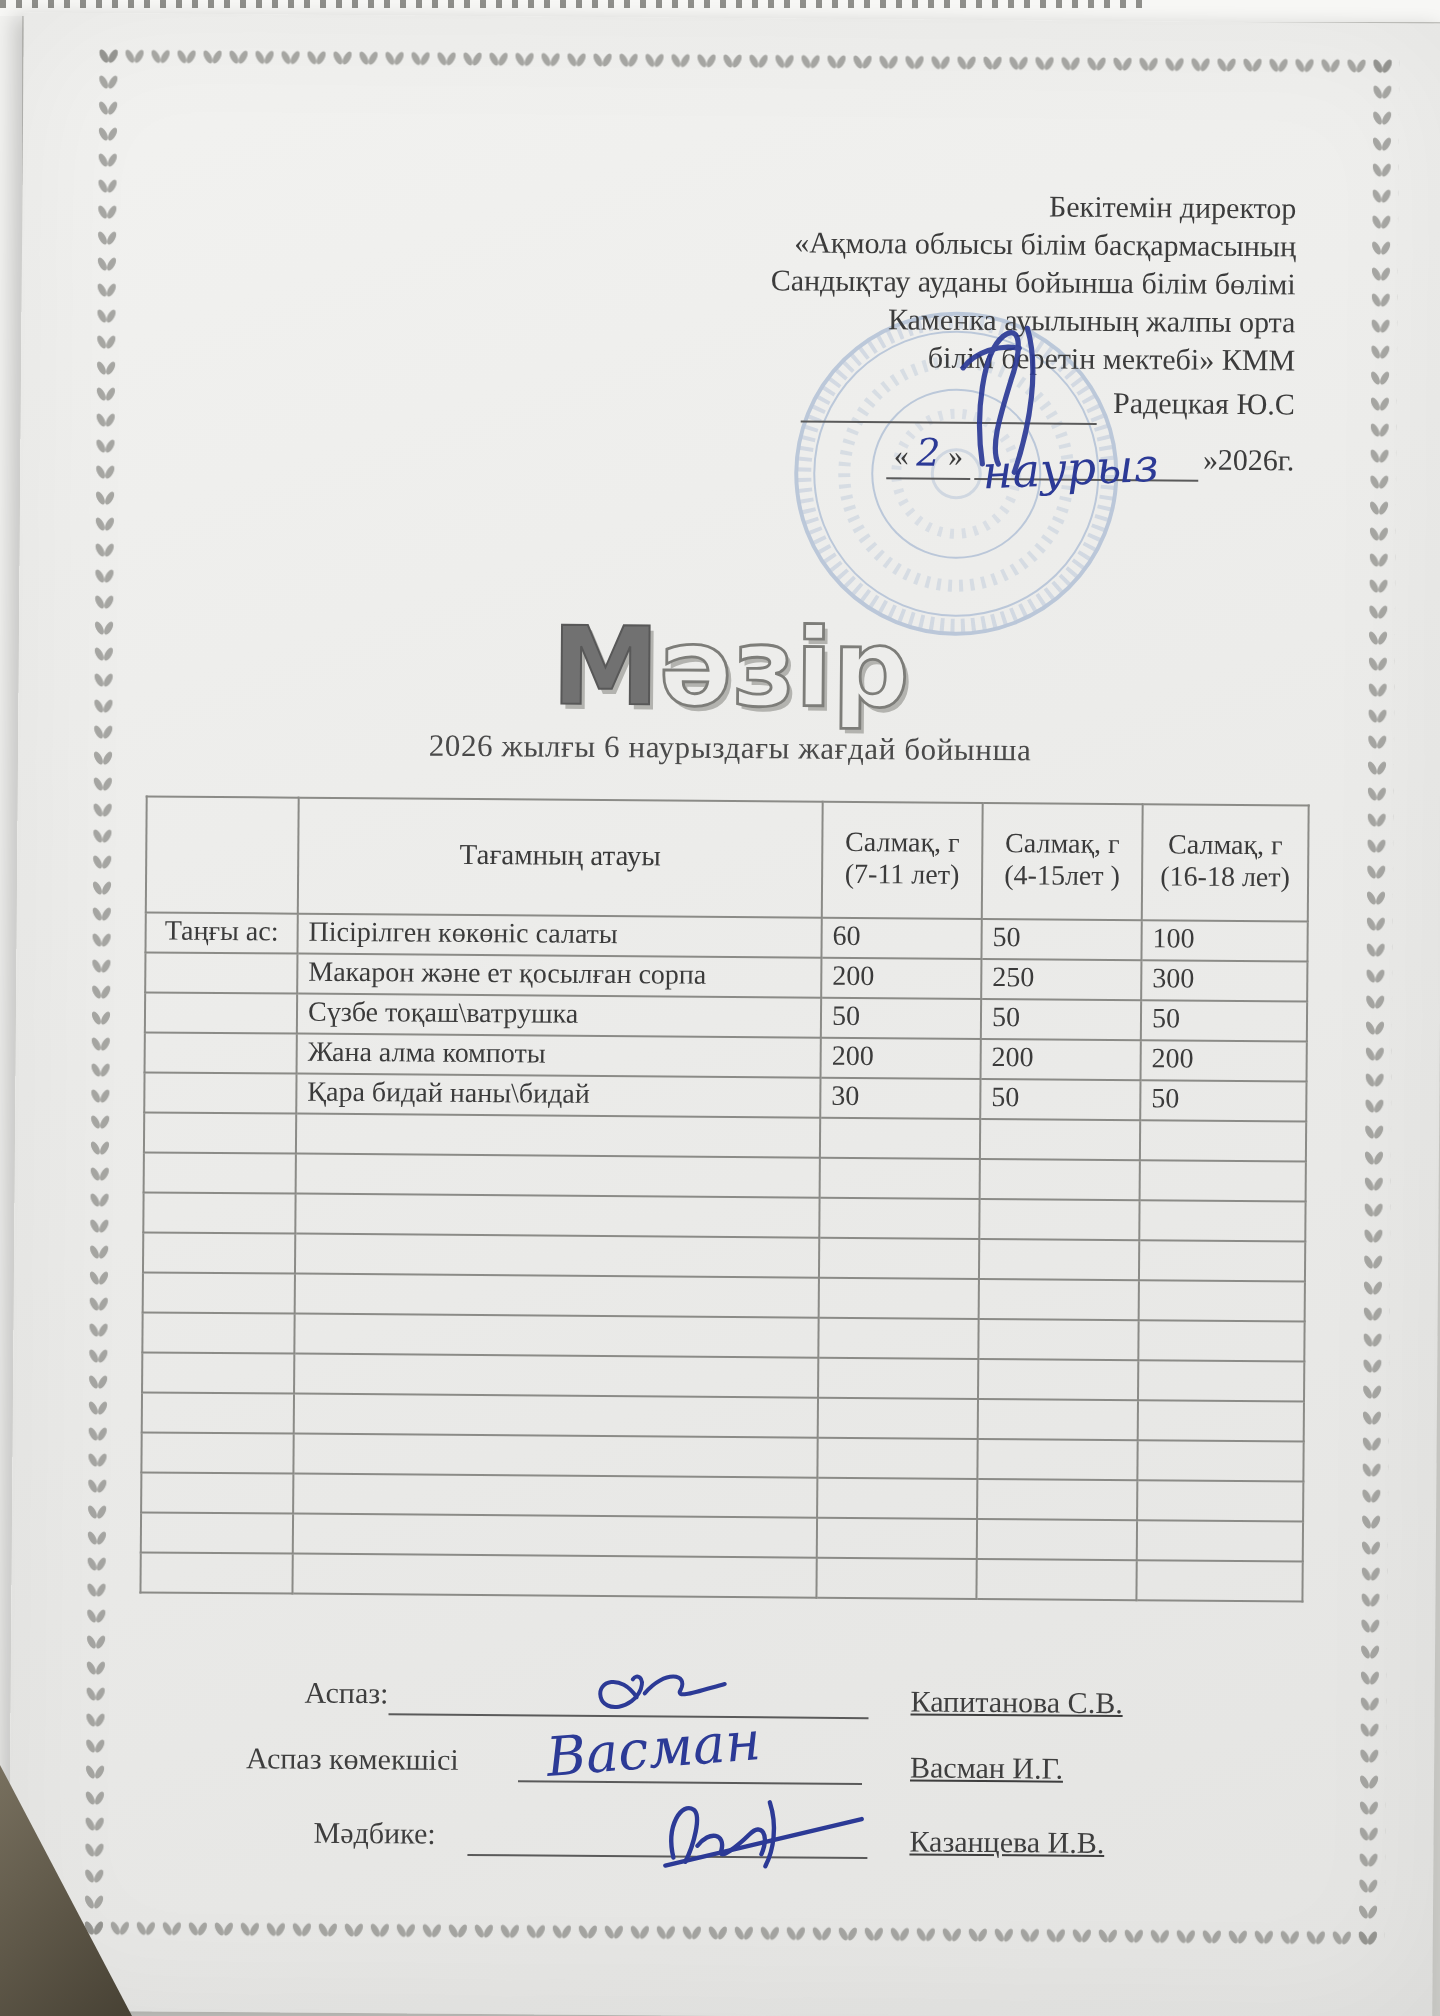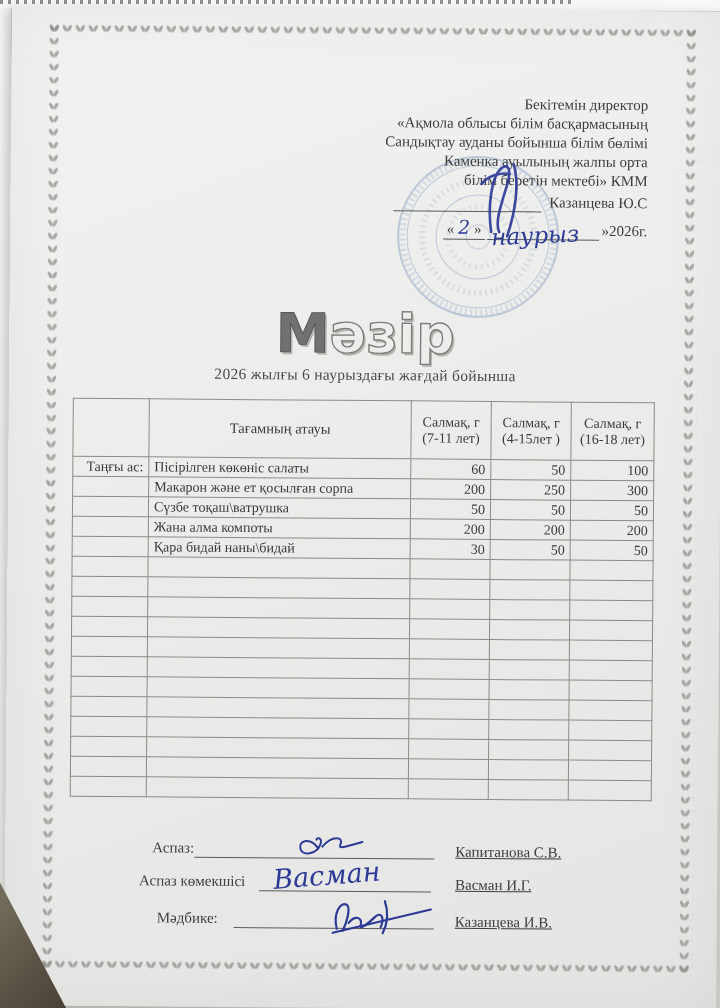--- a/index.html
+++ b/index.html
@@ -49,22 +49,22 @@
 
   
   table.menu { position:absolute; left:64px; top:391px; border-collapse:collapse;
                table-layout:fixed; width:581px; font-size:14px; color:#3b3b3b; }
   table.menu td, table.menu th { border:1px solid #8b8b87; padding:0 5px; vertical-align:middle; }
   table.menu th { font-weight:normal; text-align:center; padding:2px 4px; }
   th.h-name { font-weight:bold; font-size:14.5px; }
   .col-meal { width:76px; } .col-dish { width:262px; }
   .col-w1 { width:80px; } .col-w2 { width:80px; } .col-w3 { width:83px; }
   table.menu tbody td { height:20px; line-height:18px; }
-  td.c-meal { text-align:right; } td.c-dish { text-align:left; }
-  td.c-num { text-align:right; }
+  td.c-meal { text-align:center; } td.c-dish { text-align:left; }
+  td.c-num { text-align:left; }
 
   
   .sig-row { position:absolute; height:24px; font-size:15px; color:#3e3e3e; }
   .sig-label { position:absolute; top:0; }
   .sig-line { position:absolute; border-bottom:1px solid #5a5a5a; height:18px; }
   .sig-name { position:absolute; left:450px; top:2px; white-space:nowrap;text-decoration:underline; }
   .sig-script { position:absolute; }
   .script-text { font-family:"DejaVu Serif",serif; font-style:italic; color:#2c3a96;
                  font-size:27px; transform:rotate(-5deg); white-space:nowrap; }
 </style>
@@ -108,21 +108,21 @@
     </svg>
 
     <div class="approval">
       <div>Бекітемін директор</div>
       <div>«Ақмола облысы білім басқармасының</div>
       <div>Сандықтау ауданы бойынша білім бөлімі</div>
       <div>Каменка ауылының жалпы орта</div>
       <div>білім беретін мектебі» КММ</div>
       <div class="row" style="margin-top:3px;">
         <span class="u-line dir-line"></span>
-        <span>Казанцева Ю.С</span>
+        <span>Радецкая Ю.С</span>
       </div>
       <div class="row" style="margin-top:6px;">
         <span class="quoted">
           <span>«</span>
           <span class="hand day-hand">2</span>
           <span>»</span>
         </span>
         <span class="month-wrap">
           <span class="hand month-hand">наурыз</span>
         </span>
@@ -299,21 +299,21 @@
       <span class="sig-name">Капитанова С.В.</span>
       <svg class="sig-script" style="left:285px; top:-10px;" width="95" height="32">
         <g fill="none" stroke="#2c3a96" stroke-width="2" stroke-linecap="round">
           <path d="M28,18 C20,6 8,10 10,18 C12,26 26,24 30,14 C32,8 28,6 26,9"></path>
           <path d="M32,16 C42,4 54,6 50,14 C47,19 58,15 72,11"></path>
         </g>
       </svg>
     </div>
 
     <div class="sig-row" style="left:0; top:865px; width:712px;">
-      <span class="sig-label" style="left:134px;">Аспаз көмекшісі</span>
+      <span class="sig-label" style="left:118px;">Аспаз көмекшісі</span>
       <span class="sig-line" style="left:254px; width:172px;"></span>
       <span class="sig-name">Васман И.Г.</span>
       <span class="sig-script script-text" style="left:268px; top:-14px;">Васман</span>
     </div>
 
     <div class="sig-row" style="left:0; top:902px; width:712px;">
       <span class="sig-label" style="left:152px;">Мәдбике:</span>
       <span class="sig-line" style="left:229px; width:200px;"></span>
       <span class="sig-name">Казанцева И.В.</span>
       <svg class="sig-script" style="left:320px; top:-18px;" width="118" height="46">

